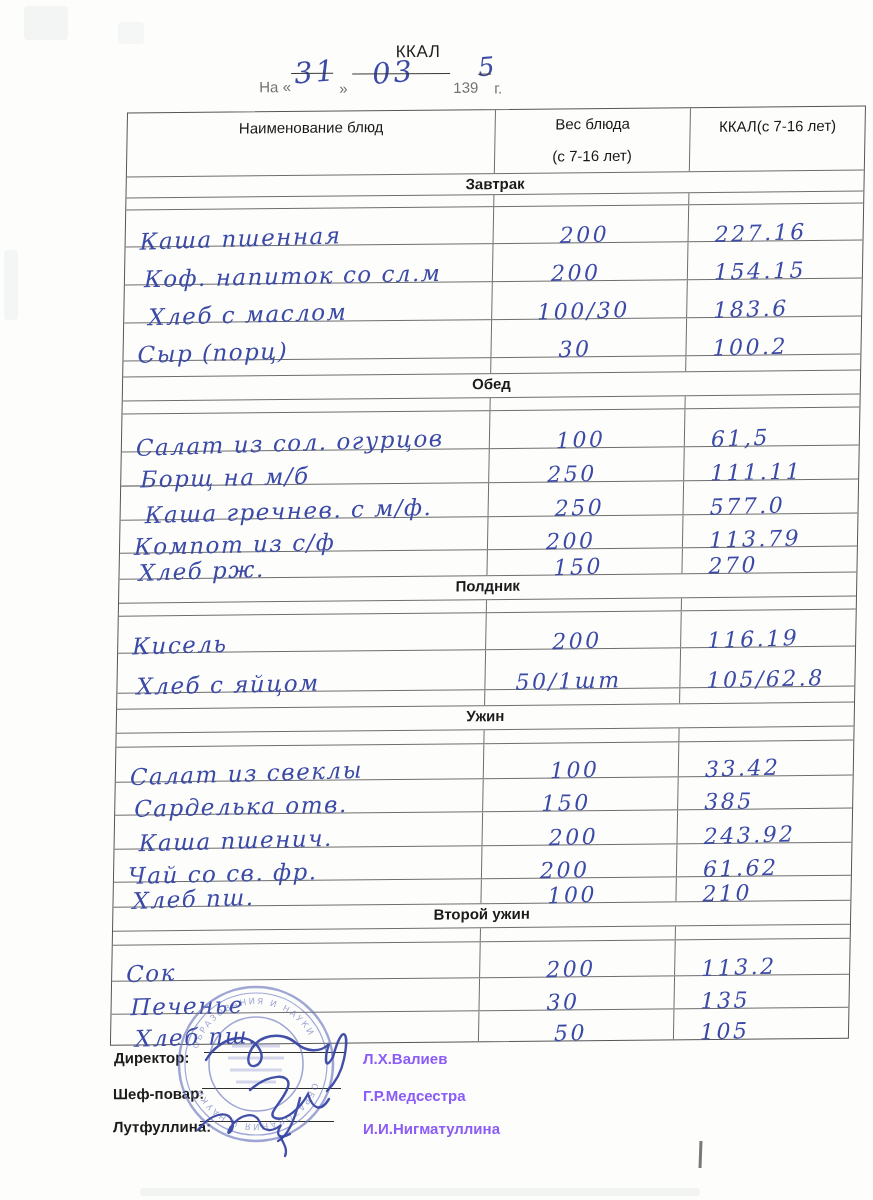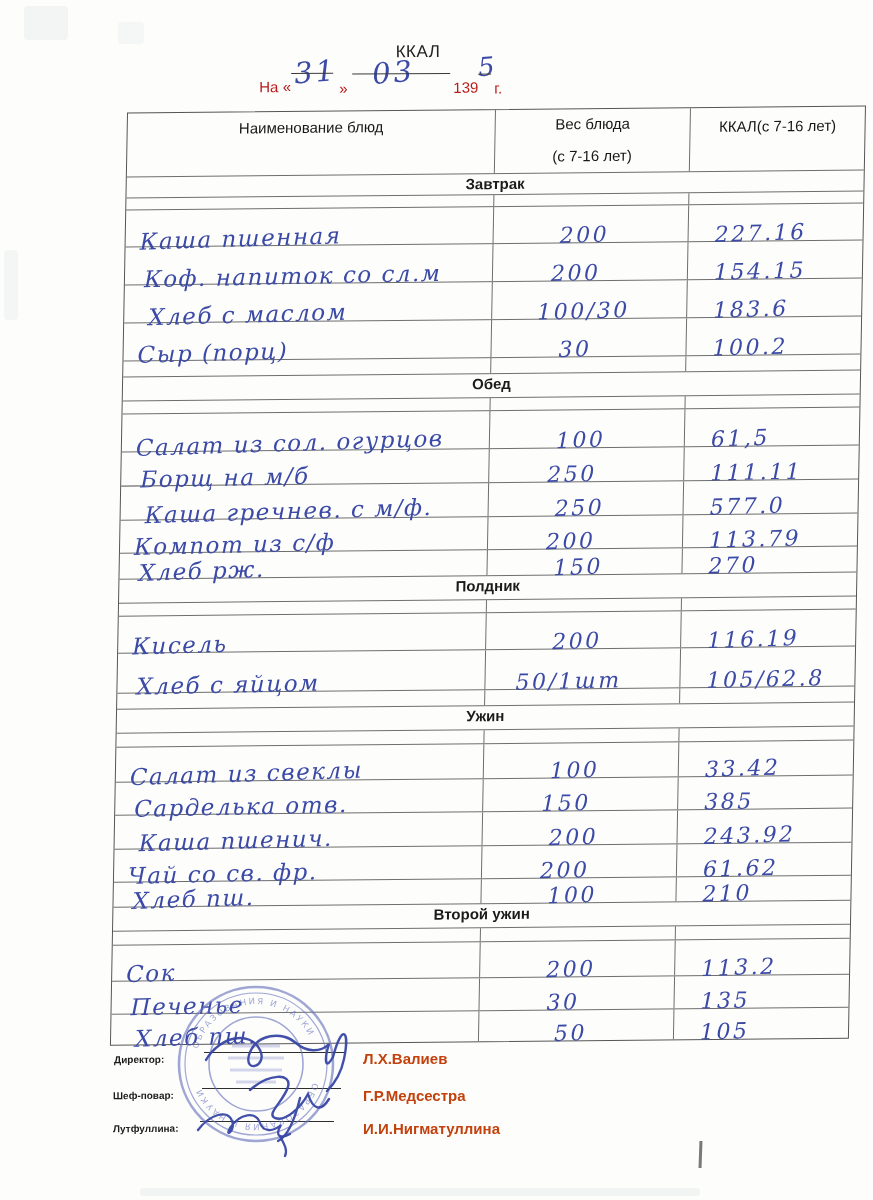--- a/index.html
+++ b/index.html
@@ -10,21 +10,21 @@
     color:#1f1f1f;
   }
   .noise{position:absolute;border-radius:4px;pointer-events:none;}
 
   
   .title{
     position:absolute;left:378px;top:42px;width:80px;text-align:center;
     font-size:17px;letter-spacing:.5px;color:#222;transform:rotate(-.4deg);
   }
   .date-line{position:absolute;left:0;top:0;width:873px;height:100px;transform:rotate(-.4deg);}
-  .dl{position:absolute;font-size:15px;color:#b91c1c;}
+  .dl{position:absolute;font-size:15px;color:#737373;}
   .uline{position:absolute;border-bottom:1.6px solid #3a3a3a;}
   .hw{font-family:"DejaVu Serif",serif;font-style:italic;color:#3b4aa6;}
   .hw-date{position:absolute;font-size:29px;letter-spacing:3px;transform:rotate(-4deg);}
 
   
   .menu-table{
     position:absolute;left:127px;top:109px;width:739px;
     border:1.6px solid #565656;box-sizing:border-box;
     transform:rotate(-.55deg) skewX(-1.6deg);transform-origin:370px 0;
     background:rgba(255,255,255,.2);
@@ -45,22 +45,22 @@
   .band span{line-height:20px;}
   .item .cell{display:flex;align-items:flex-end;overflow:visible;}
   .item .c1{padding-left:14px;}
   .item .c2{justify-content:center;}
   .item .c3{padding-left:26px;}
   .hw-name{font-size:23px;letter-spacing:1.5px;white-space:nowrap;margin-bottom:-6px;}
   .hw-num{font-size:22px;letter-spacing:2.5px;white-space:nowrap;margin-bottom:-5px;}
 
   
   .sig-row{position:absolute;transform:rotate(-.4deg);}
-  .sig-label{font-size:10px;font-weight:bold;color:#1c1c1c;}
-  .sig-name{font-size:15px;font-weight:bold;color:#c2410c;position:absolute;}
+  .sig-label{font-size:15px;font-weight:bold;color:#1c1c1c;}
+  .sig-name{font-size:15px;font-weight:bold;color:#8b5cf6;position:absolute;}
   .sig-uline{position:absolute;border-bottom:1.6px solid #2e2e2e;}
   .pen-tick{position:absolute;left:699px;top:1141px;width:2.5px;height:27px;background:#4c4c4c;opacity:.75;transform:rotate(2deg);}
 
   svg{position:absolute;overflow:visible;}
   .stamp-text{font-family:"DejaVu Sans",sans-serif;font-size:8.5px;letter-spacing:2px;fill:#6672bd;}
 </style>
 </head>
 <body>
 
 <div class="noise" style="left:24px;top:6px;width:44px;height:34px;background:#f3f4f4;"></div>

